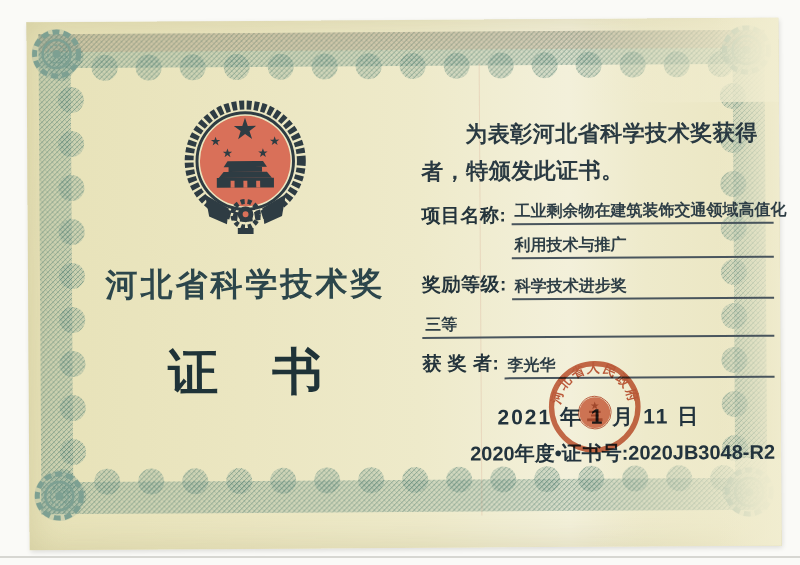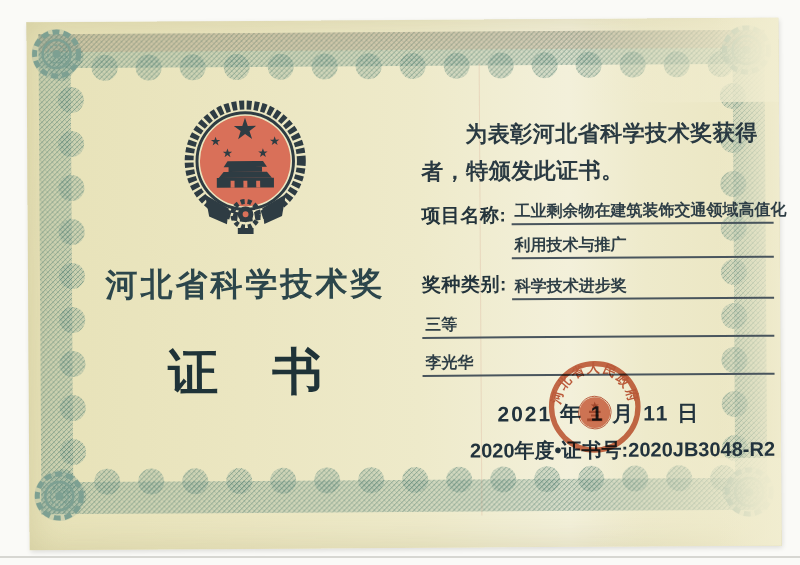--- a/index.html
+++ b/index.html
@@ -185,31 +185,32 @@
 
       <div class="fields">
         <div class="field-row first">
           <span class="flabel">项目名称:</span>
           <span class="fvalue-block">
             <span class="fline">工业剩余物在建筑装饰交通领域高值化</span>
             <span class="fline">利用技术与推广</span>
           </span>
         </div>
         <div class="field-row">
-          <span class="flabel">奖种类别:</span>
+          <span class="flabel">奖励等级:</span>
           <span class="fvalue-block">
             <span class="fline">科学技术进步奖</span>
           </span>
         </div>
         <div class="field-row">
           <span class="fvalue-block">
             <span class="fline">三等</span>
           </span>
         </div>
         <div class="field-row">
+          <span class="flabel">获 奖 者:</span>
           <span class="fvalue-block">
             <span class="fline">李光华</span>
           </span>
         </div>
       </div>
 
       <div class="date-line">2021 年 1 月 11 日</div>
       <div class="certno-line">2020年度•证书号:2020JB3048-R2</div>
     </div>
 

